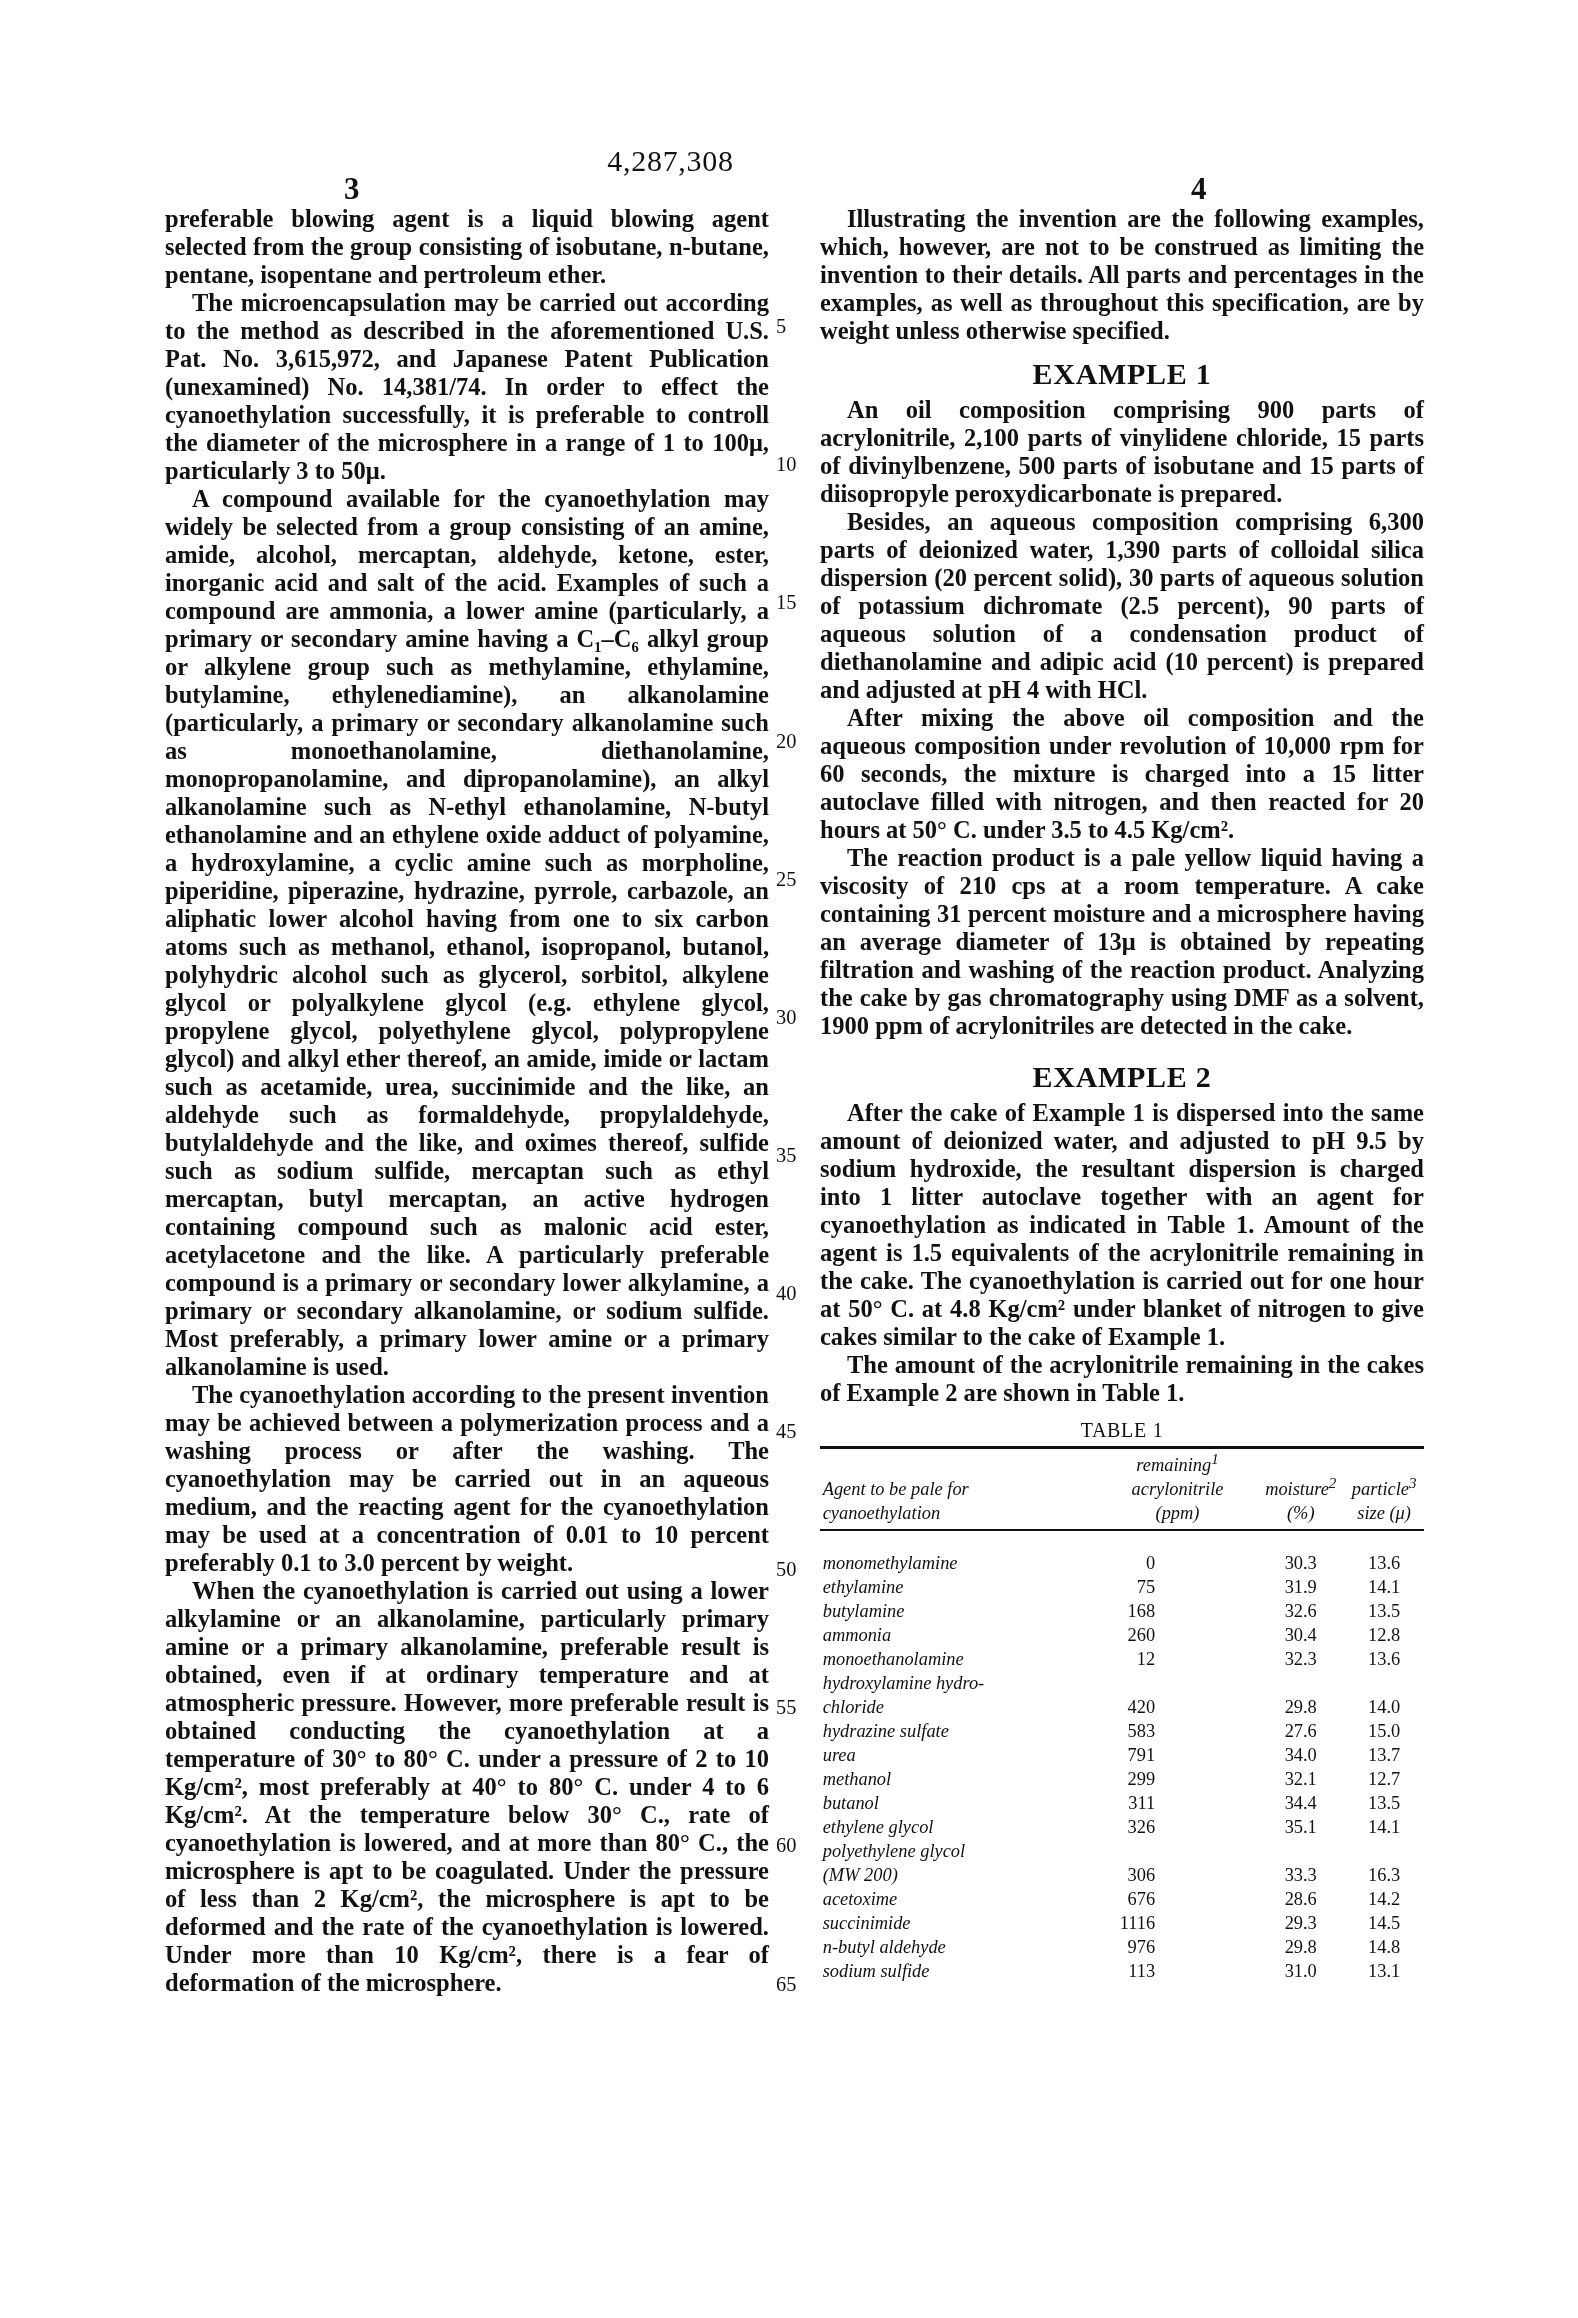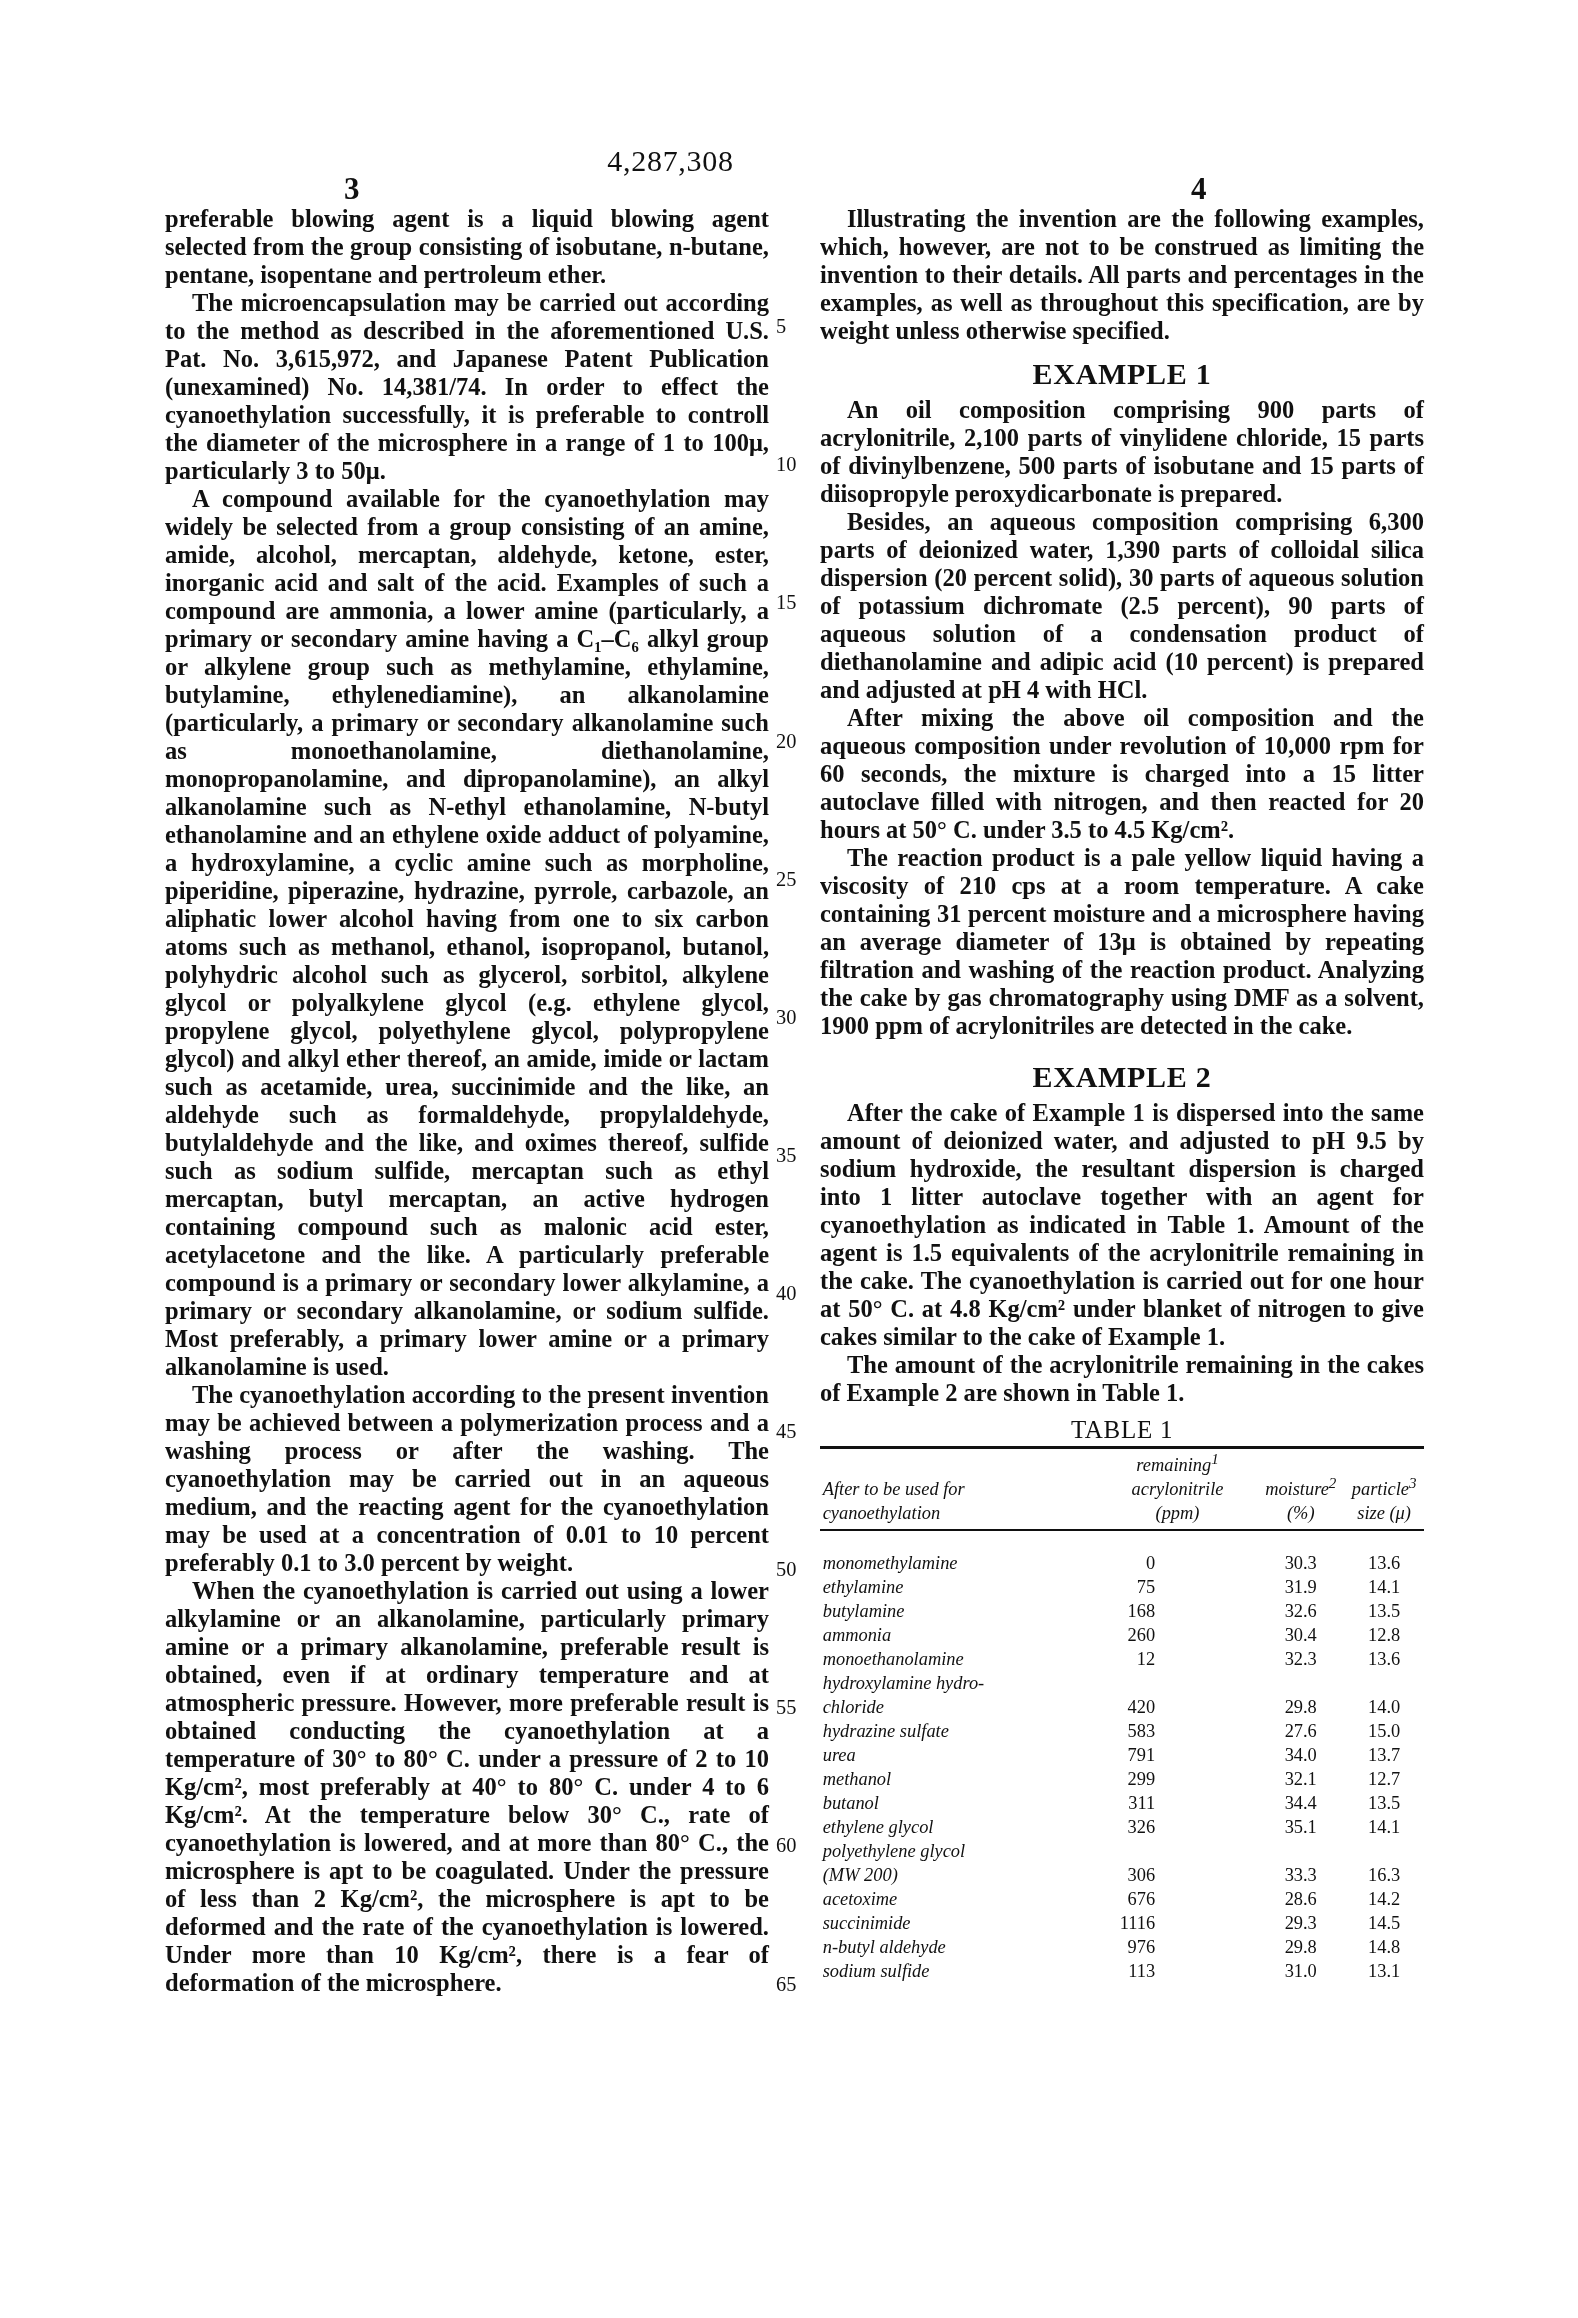--- a/index.html
+++ b/index.html
@@ -14,21 +14,21 @@
          text-align: justify; hyphens: none; }
   .col.left { left: 165px; }
   .col.right { left: 820px; }
   .col p { margin: 0; text-indent: 27px; font-weight: bold; }
   .col p.noindent { text-indent: 0; }
   .heading { text-align: center; text-indent: 0 !important; margin: 15px 0 8.2px 0 !important;
              font-size: 30px; letter-spacing: 0.7px; }
   .linenos { position: absolute; left: 776px; top: 205px; width: 34px; font-size: 20.4px; }
   .lineno { position: absolute; left: 0; }
   sub, sup { font-size: 15px; line-height: 0; }
-  .tbl-title { text-align: center; font-size: 25px; letter-spacing: 0.7px; margin: 8.2px 0 2.7px 0; font-family: Liberation Serif, serif; }
+  .tbl-title { text-align: center; font-size: 20px; letter-spacing: 0.7px; margin: 8.2px 0 2.7px 0; font-family: Liberation Serif, serif; }
   table.data { width: 100%; border-collapse: collapse; font-size: 18.4px; line-height: 24px; }
   table.data thead tr.rule-top th { border-top: 3.4px solid #111; padding: 0; height: 0; }
   table.data thead th { font-weight: normal; vertical-align: bottom; padding: 4.1px 2.7px 4.1px 2.7px; }
   table.data thead tr.hdr th { border-bottom: 2.7px solid #111; }
   table.data td { padding: 0 2.7px; vertical-align: bottom; }
   table.data th.c0, table.data td.c0 { text-align: left; width: 46%; }
   table.data td.c1 { text-align: right; padding-right: 102px; }
   table.data td.c2, table.data td.c3 { text-align: center; }
   table.data th.c1, table.data th.c2, table.data th.c3 { text-align: center; }
   .agent-line { display: block; font-style: italic; }
@@ -78,21 +78,21 @@
   <p>The amount of the acrylonitrile remaining in the cakes of Example 2 are shown in Table 1.</p>
 
   <div class="tbl-title">TABLE 1</div>
   <table class="data">
     <thead>
       <tr class="rule-top">
           <th colspan="4"></th>
         </tr>
       <tr class="hdr">
         <th class="c0">
-          <span class="agent-line">After to be used for</span>
+          <span class="agent-line">Agent to be pale for</span>
           <span class="agent-line">cyanoethylation</span>
         </th>
         <th class="c1">
           <span class="agent-line"><span>remaining</span><sup>1</sup></span>
           <span class="agent-line">acrylonitrile</span>
           <span class="agent-line">(ppm)</span>
         </th>
         <th class="c2">
           <span class="agent-line"><span>moisture</span><sup>2</sup></span>
           <span class="agent-line">(%)</span>

